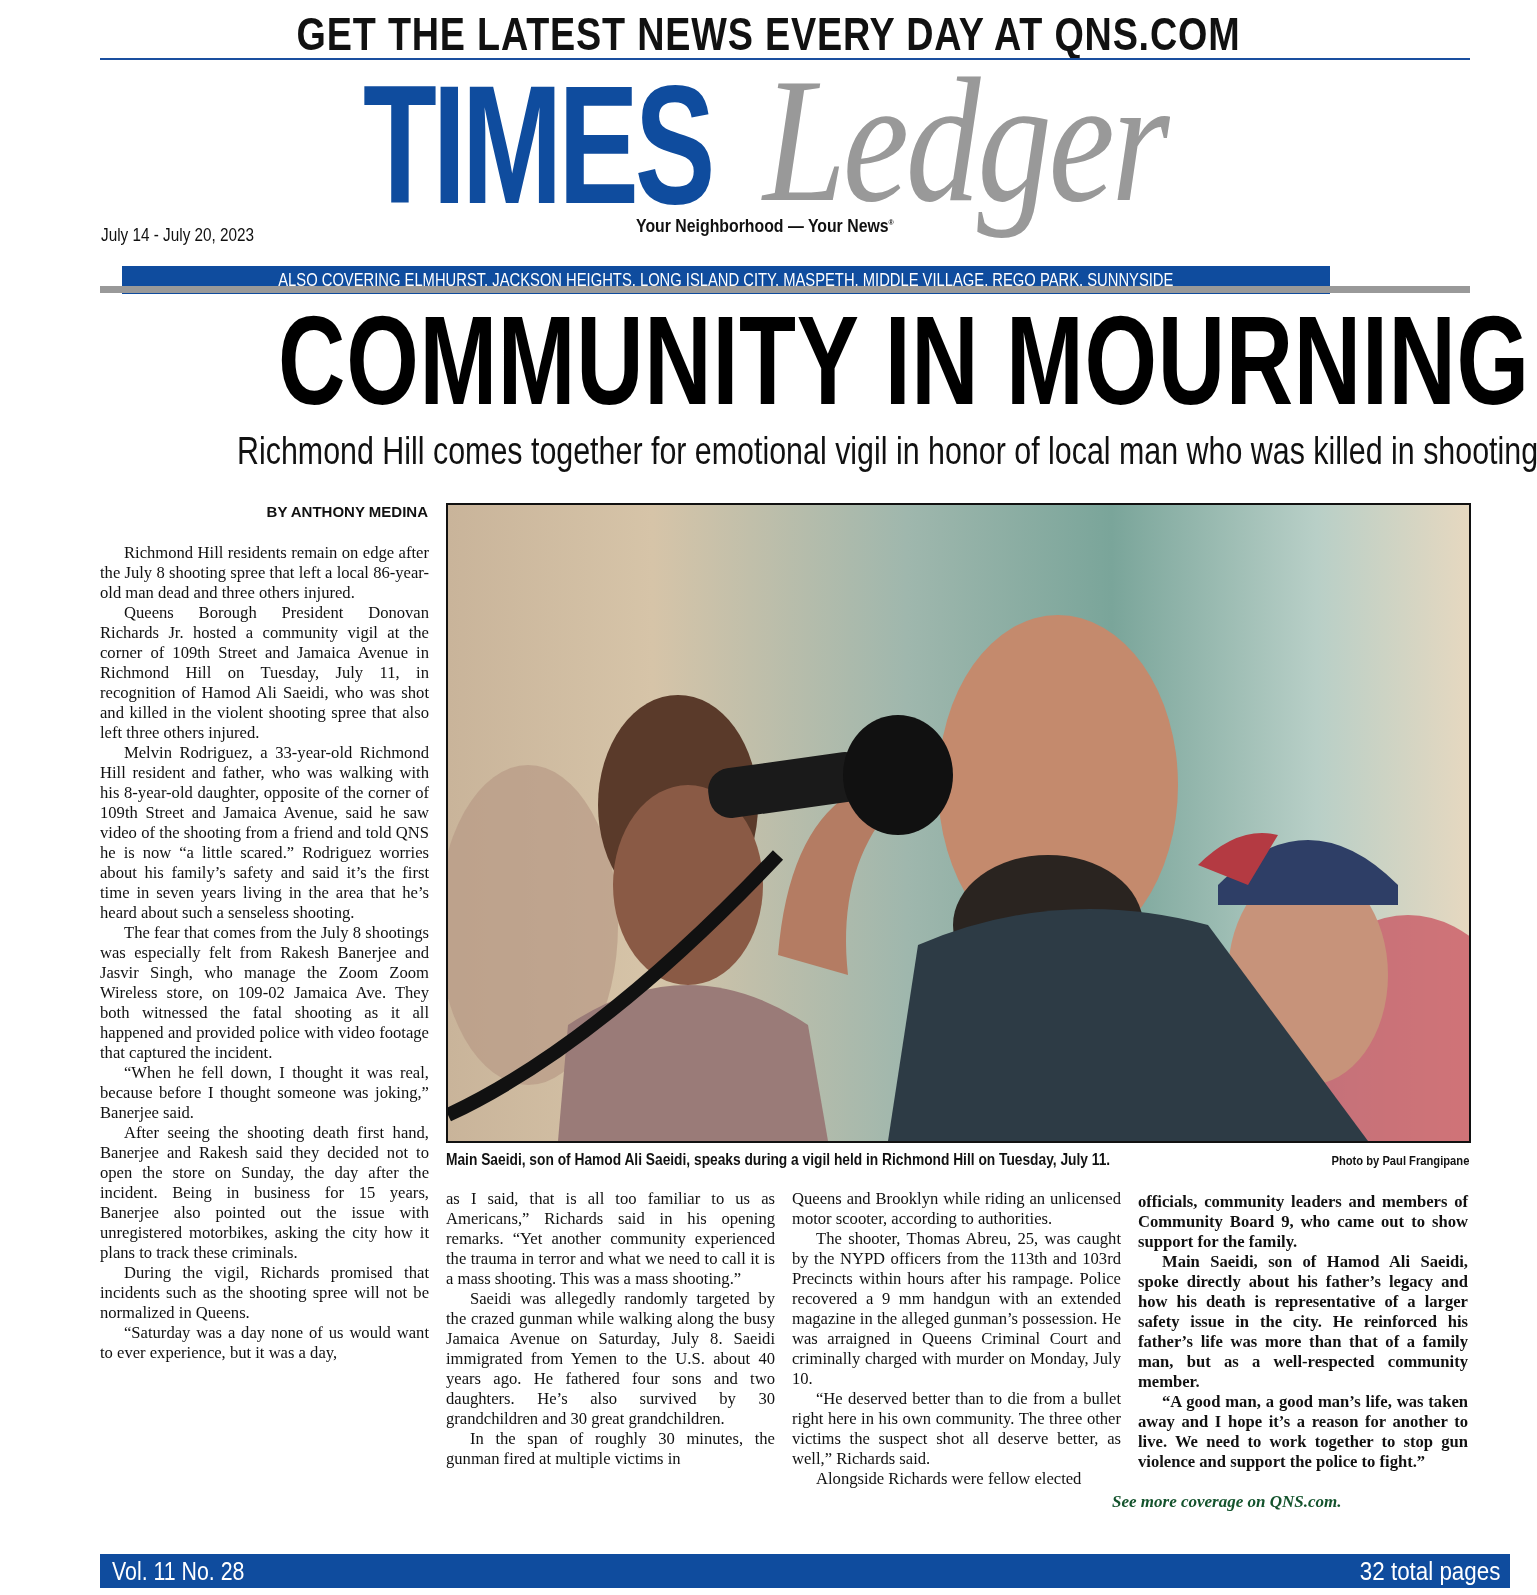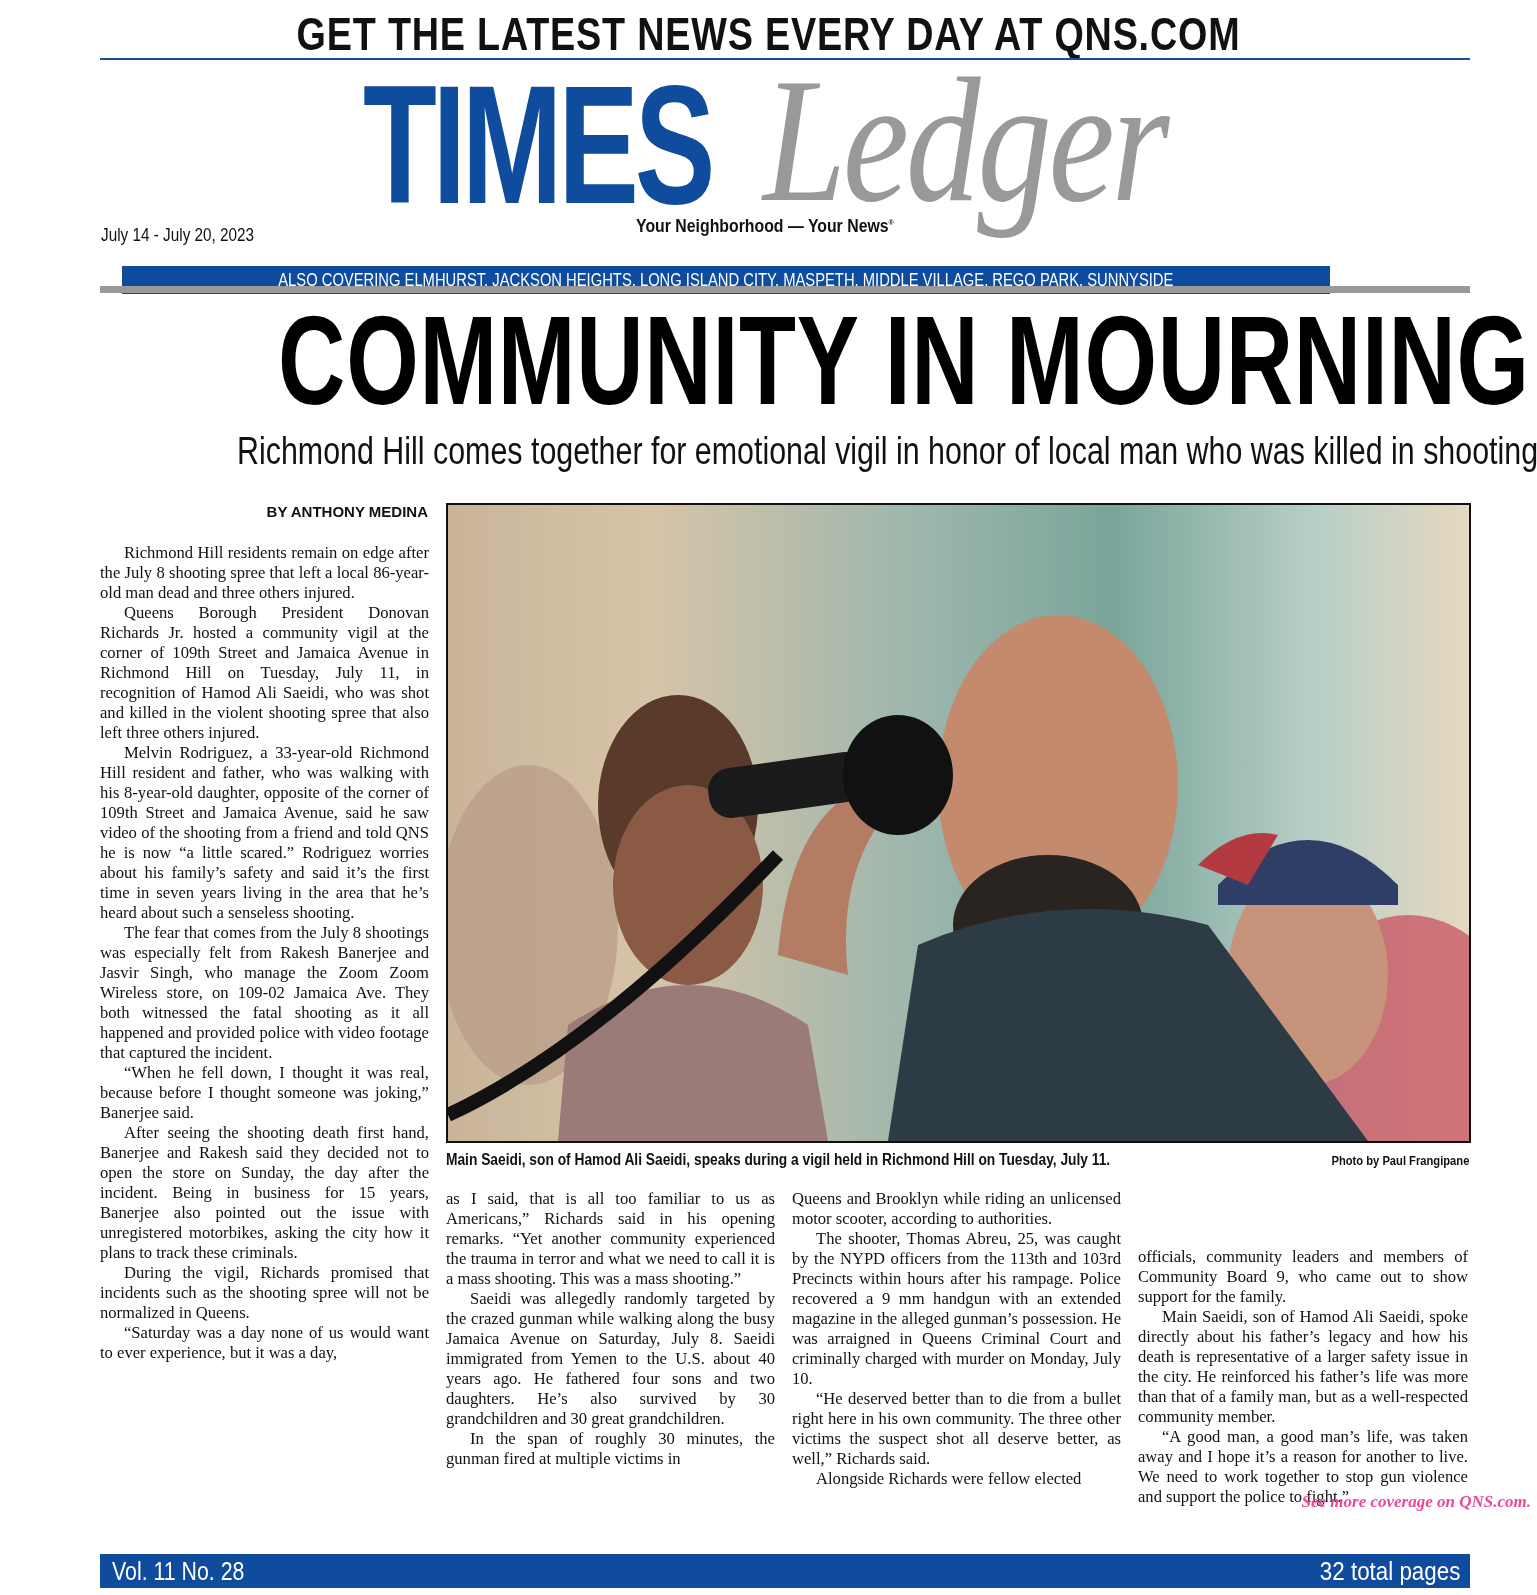--- a/index.html
+++ b/index.html
@@ -38,34 +38,34 @@
   #byline { position: absolute; left: 100px; top: 503px; width: 328px; text-align: right;
     font-family: "Liberation Sans", sans-serif; font-weight: bold; font-size: 15px; color: #111; }
 
   .col { position: absolute; font-family: "Liberation Serif", serif; font-size: 16.6px; line-height: 20px;
     text-align: justify; color: #111; }
   .col p { margin: 0; text-indent: 24px; }
   .col p.noindent { text-indent: 0; }
   #col1 { left: 100px; top: 543px; width: 329px; }
   #col2 { left: 446px; top: 1189px; width: 329px; }
   #col3 { left: 792px; top: 1189px; width: 329px; }
-  #col4 { left: 1138px; top: 1247px; width: 330px; }
-  #see-more { position: absolute; left: 1201px; top: 1492px; width: 330px; text-align: right;
-    font-family: "Liberation Serif", serif; font-weight: bold; font-style: italic; font-size: 17px; color: #ec4899; }
+  #col4 { left: 1138px; top: 1192px; width: 330px; font-weight: bold; }
+  #see-more { position: absolute; left: 1112px; top: 1492px; width: 330px; 
+    font-family: "Liberation Serif", serif; font-weight: bold; font-style: italic; font-size: 17px; color: #14532d; }
 
   #photo { position: absolute; left: 446px; top: 503px; width: 1021px; height: 636px; border: 2px solid #111;
     overflow: hidden; background: linear-gradient(90deg, #c9b49a 0%, #d6c4a8 20%, #9fb7ad 45%, #7aa59a 65%, #b8cfc7 85%, #e6d8c0 100%); }
   #photo svg { position: absolute; left: 0; top: 0; }
 
   #caption { position: absolute; left: 446px; top: 1151px; font-family: "Liberation Sans", sans-serif; font-weight: bold;
     font-size: 16px; transform: scaleX(0.86); transform-origin: left; white-space: nowrap; color: #111; }
   #photo-credit { position: absolute; right: 68px; top: 1153px; font-family: "Liberation Sans", sans-serif; font-weight: bold;
     font-size: 13px; transform: scaleX(0.86); transform-origin: right; white-space: nowrap; color: #111; }
 
-  #footer-bar { position: absolute; left: 100px; top: 1554px; width: 1370px; height: 34px; background: #0f4c9e; }
+  #footer-bar { position: absolute; left: 100px; top: 1554px; width: 1370px; height: 34px; background: #0f4c9e; padding-left: 40px; }
   #footer-vol { position: absolute; left: 12px; top: 2px; color: #fff; font-family: "Liberation Sans", sans-serif;
     font-size: 26px; line-height: 30px; transform: scaleX(0.82); transform-origin: left; white-space: nowrap; }
   #footer-pages { position: absolute; right: 10px; top: 2px; color: #fff; font-family: "Liberation Sans", sans-serif;
     font-size: 26px; line-height: 30px; transform: scaleX(0.86); transform-origin: right; white-space: nowrap; }
 </style>
 </head>
 <body>
 
 <div id="top-banner">GET THE LATEST NEWS EVERY DAY AT QNS.COM</div>
 <div id="top-rule"></div>

